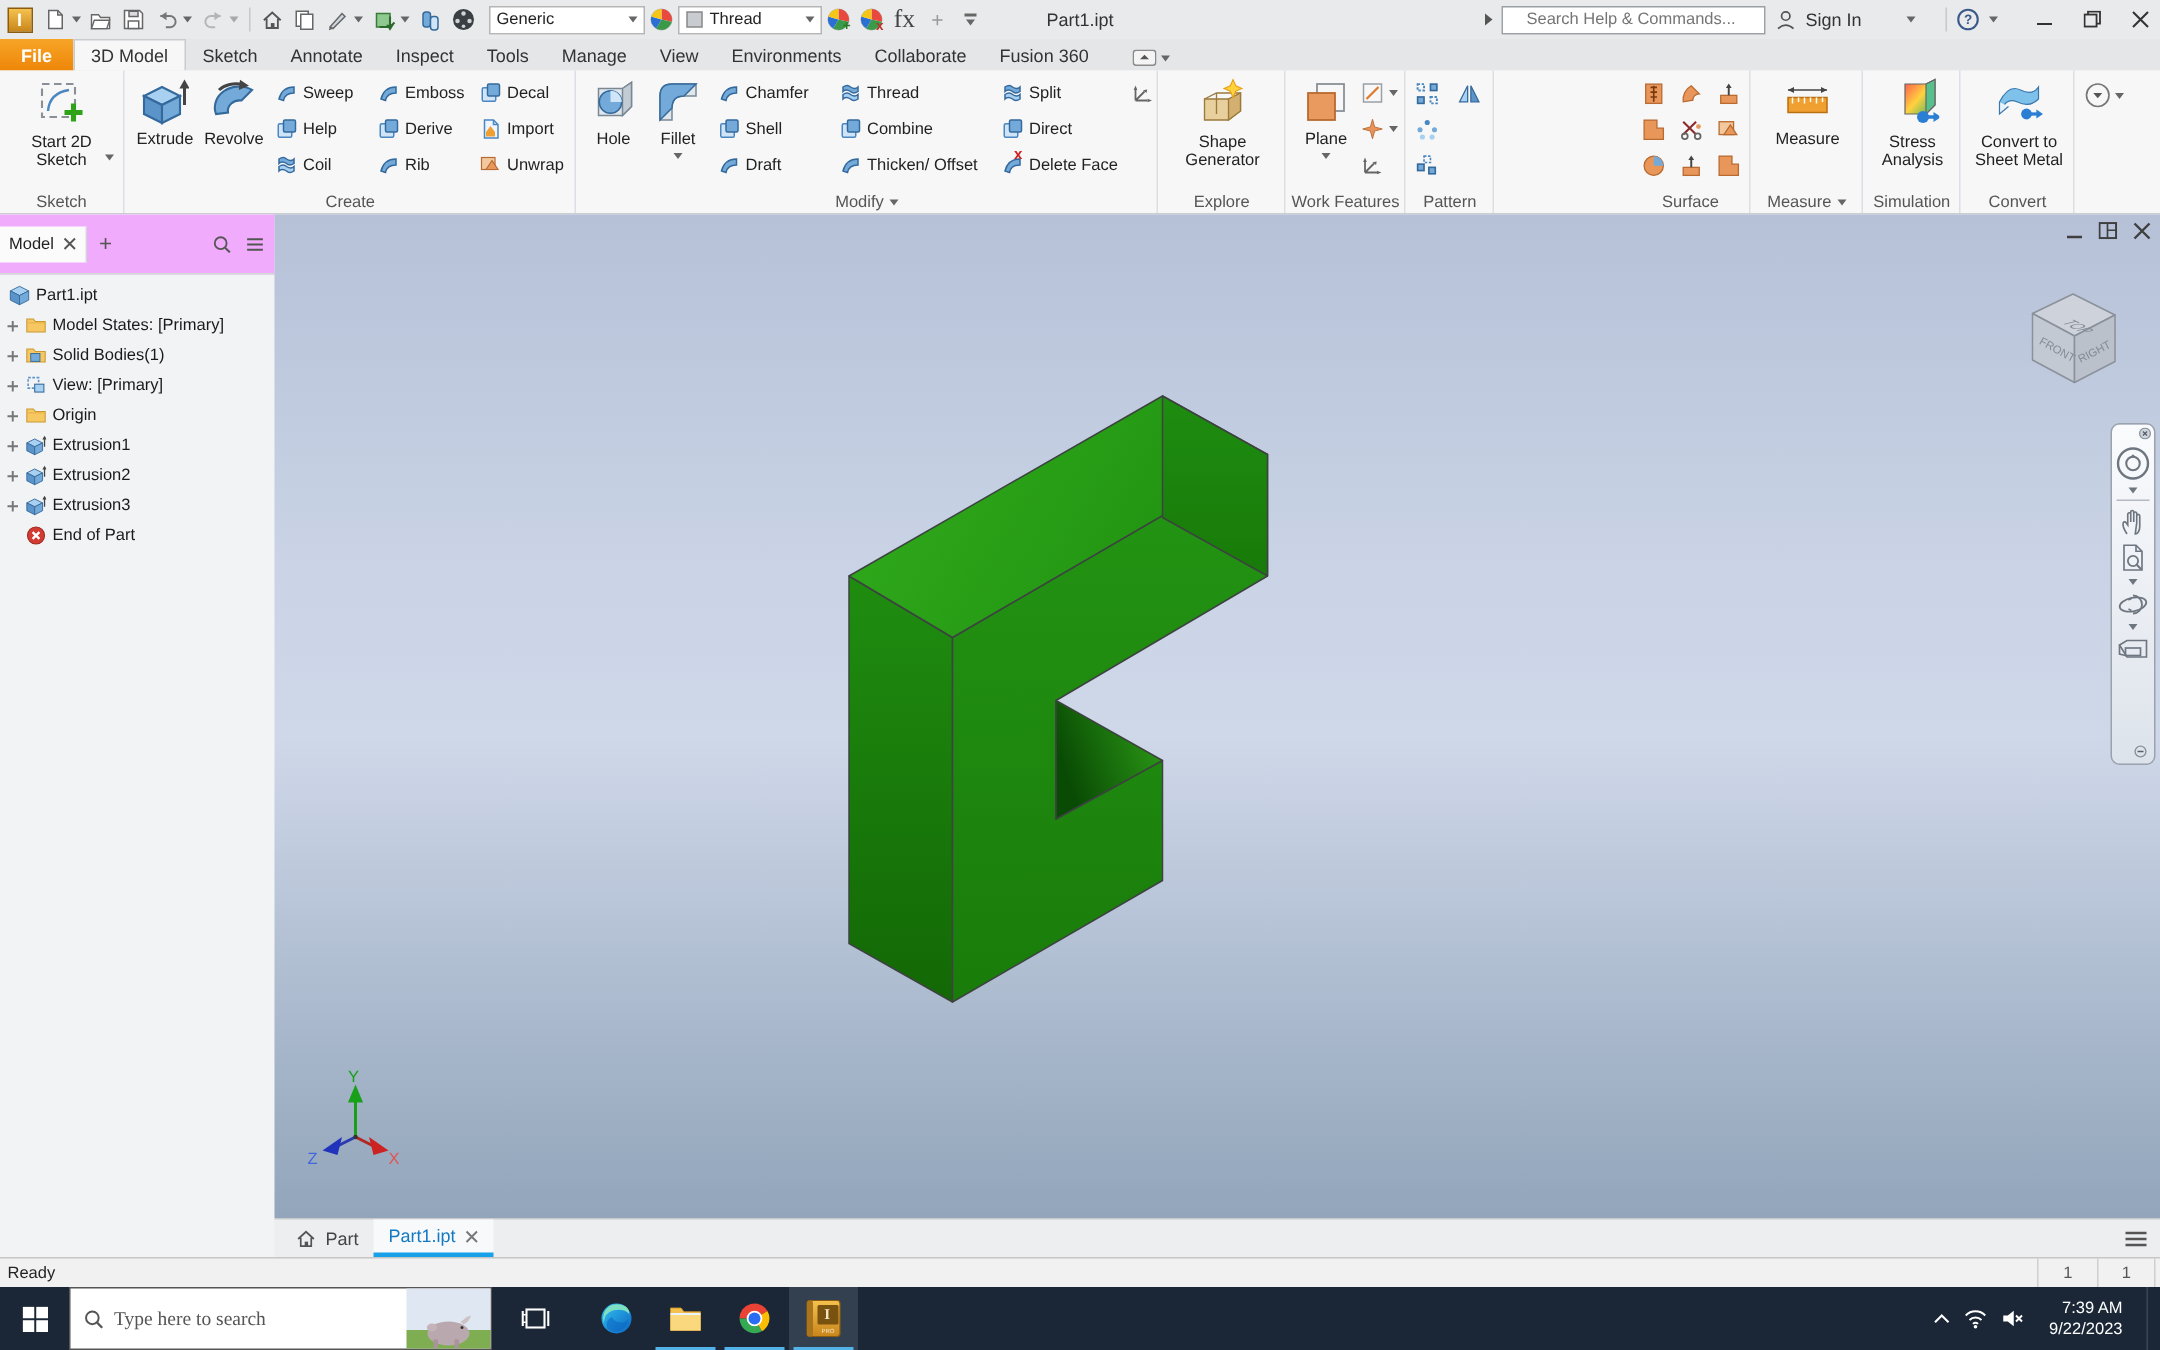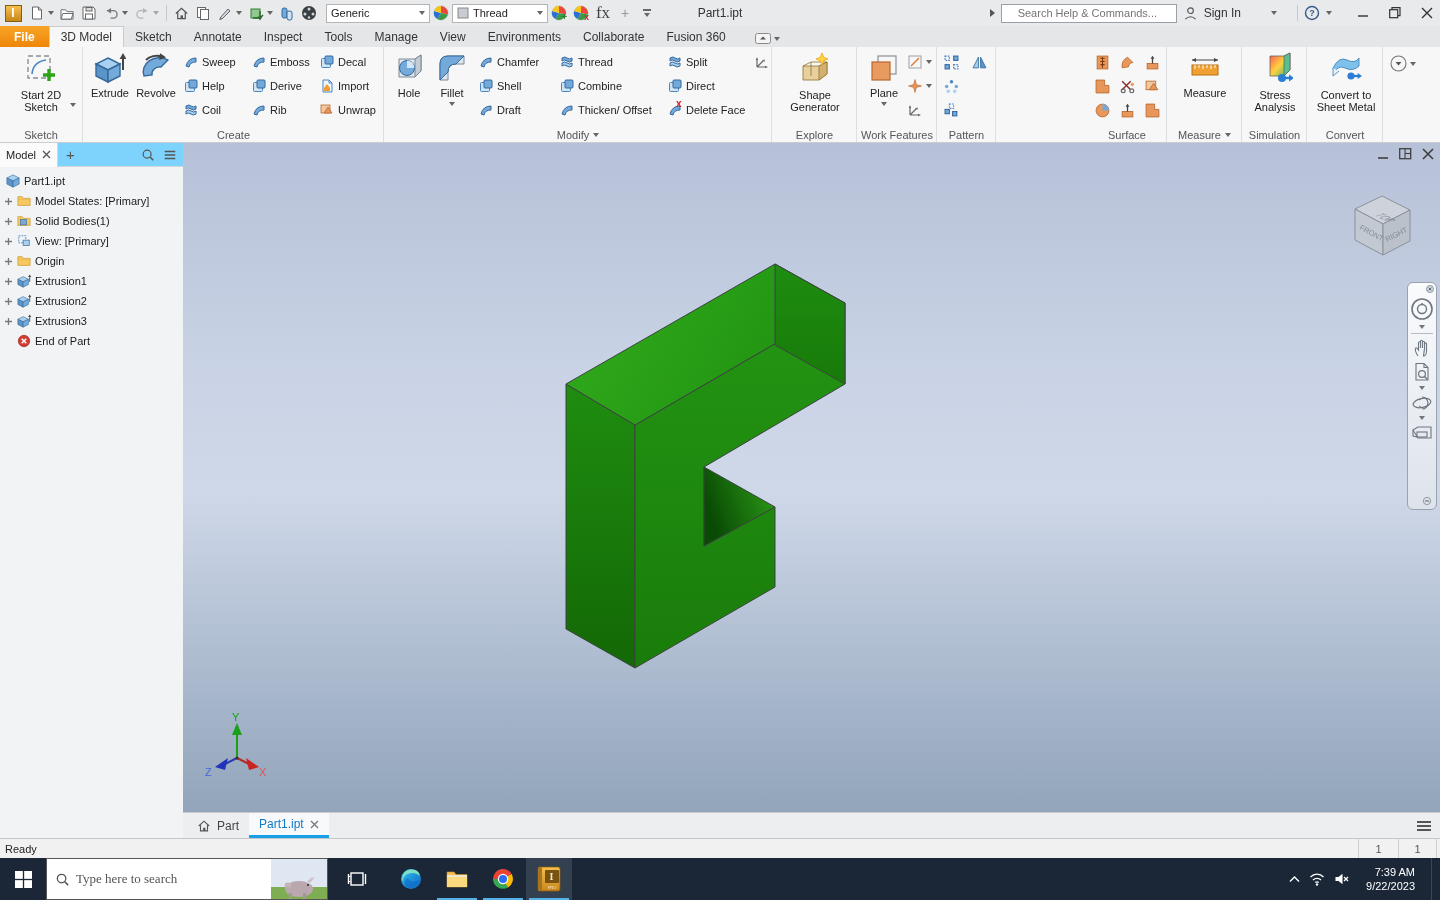--- a/index.html
+++ b/index.html
@@ -27,21 +27,21 @@
   #ribbon{left:0;top:47px;width:1440px;height:96px;background:#f7f7f8;border-bottom:1px solid #c9cdd2}
   .rpanel{position:absolute;top:0;height:95px;border-right:1px solid #dcdfe3}
   .plabel{position:absolute;bottom:1px;left:0;right:0;text-align:center;font-size:11px;color:#555;display:flex;justify-content:center;align-items:center;gap:4px}
   .rbig{position:absolute;display:flex;flex-direction:column;align-items:center;text-align:center;font-size:11px;color:#222;line-height:12px;cursor:default}
   .rbig svg{margin-bottom:3px}
   .rsmall{position:absolute;display:flex;align-items:center;gap:4px;font-size:11px;color:#222;height:18px;white-space:nowrap}
   .ric{flex:0 0 auto}
 
   
   #browser{left:0;top:143px;width:183px;height:695px;background:#f2f3f4}
-  #browser-head{height:24px;background:#7dd3fc;display:flex;align-items:center;border-bottom:1px solid #d4d7da}
+  #browser-head{height:40px;background:#f0abfc;display:flex;align-items:center;border-bottom:1px solid #d4d7da}
   #browser-tab{height:24px;background:#fbfbfc;display:flex;align-items:center;padding:0 6px;font-size:11px;color:#222;gap:6px;border-right:1px solid #d4d7da}
   .titem{display:flex;align-items:center;height:20px;font-size:11px;color:#1a1a1a;gap:4px;white-space:nowrap}
   .texp{width:9px;height:9px;flex:0 0 auto;margin-left:4px}
   .tnoexp{width:9px;margin-left:4px;flex:0 0 auto}
 
   
   #viewport{left:183px;top:143px;width:1257px;height:669px;background:linear-gradient(180deg,#b6c1d8 0%,#c9d3e5 34%,#cfd8e9 52%,#aab9cd 80%,#92a5ba 100%);overflow:hidden}
   #vpctl{position:absolute;right:6px;top:5px;display:flex;gap:10px;align-items:center}
   #navbar{position:absolute;left:1224px;top:139px;width:30px;height:228px;background:linear-gradient(#fafbfd,#dde3eb);border:1px solid #9aa2ad;border-radius:6px;display:flex;flex-direction:column;align-items:center;padding-top:2px;gap:4px}
   #navbar svg{flex:0 0 auto}

